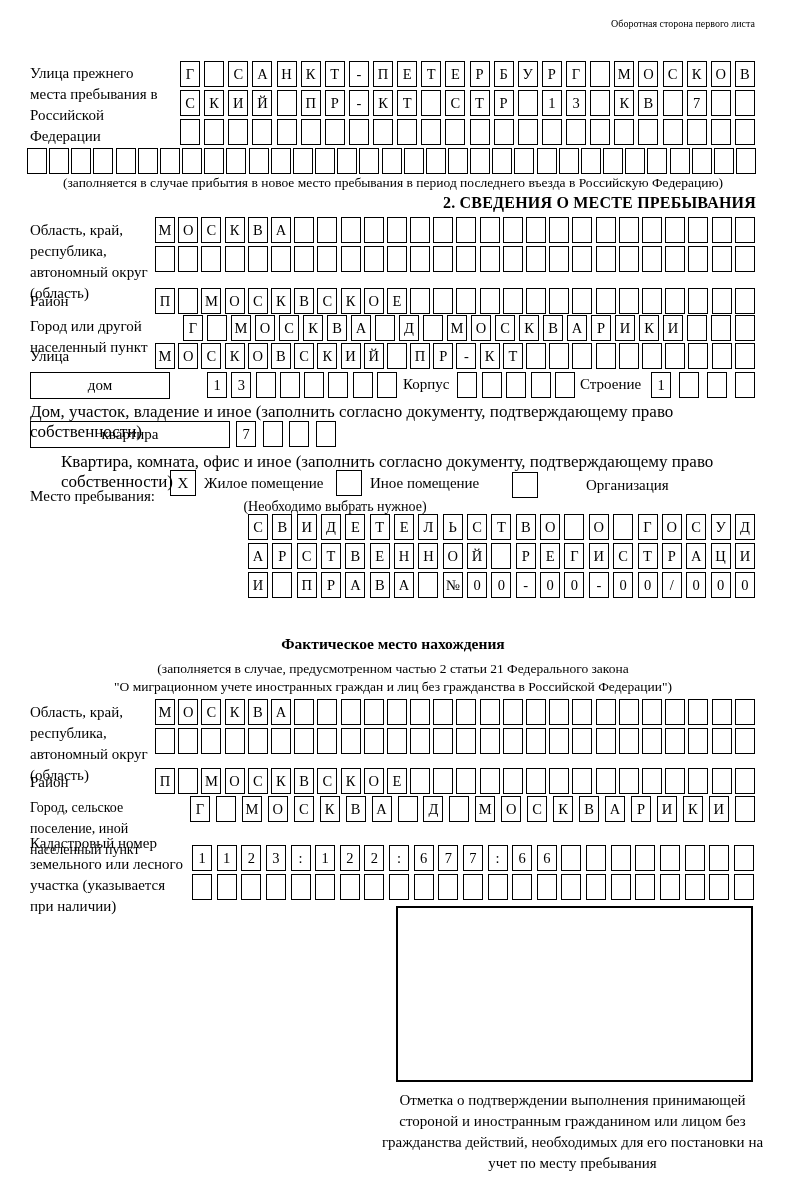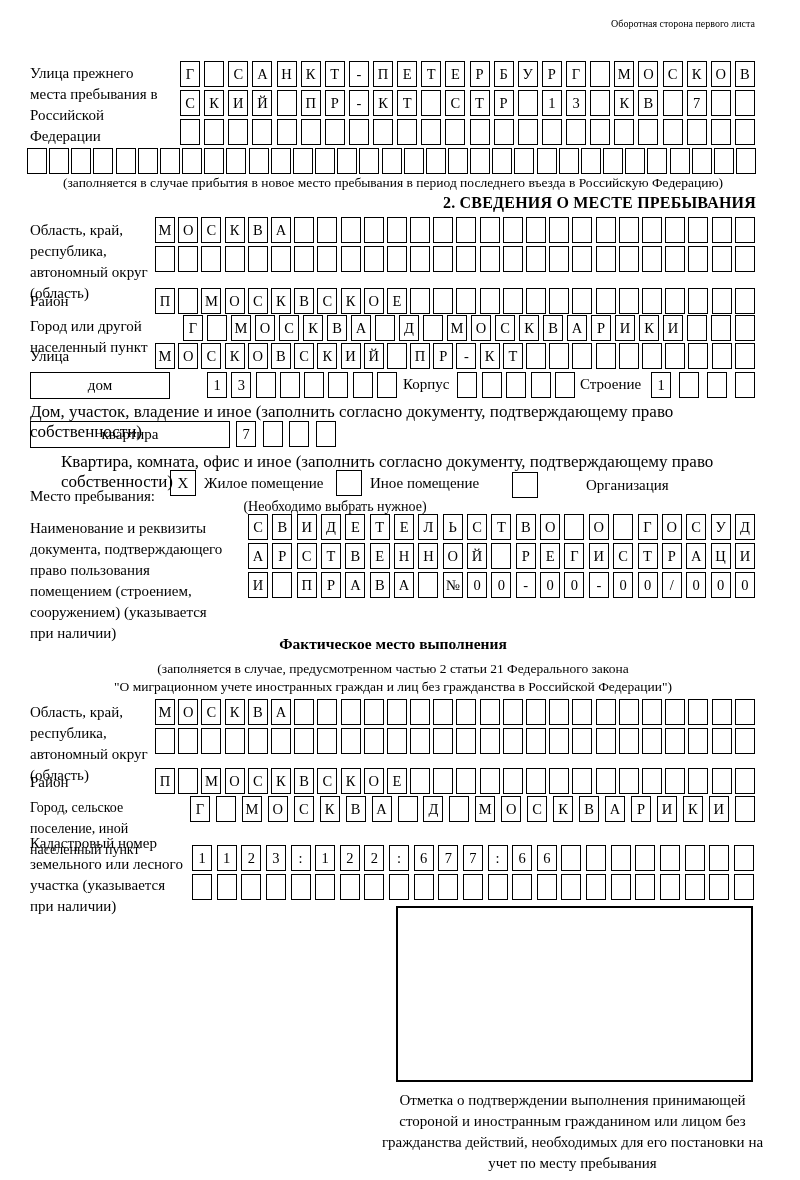--- a/index.html
+++ b/index.html
@@ -349,21 +349,20 @@
   <div class="abs optrow" style="top:470px;left:336px;">
     <span class="chk"></span>
     <span class="lbl">Иное помещение</span>
   </div>
   <div class="abs optrow" style="top:472px;left:512px;gap:48px;">
     <span class="chk"></span>
     <span class="lbl">Организация</span>
   </div>
   <div class="abs center" style="top:499px;left:130px;width:410px;font-size:14px;">(Необходимо выбрать нужное)</div>
 
-  <div class="abs lbl" style="top:518px;left:30px;width:198px;">Наименование и реквизиты документа, подтверждающего право пользования помещением (строением, сооружением) (указывается при наличии)</div>
   <div class="abs cellrow" style="top:514px;left:248px;width:507px;">
       <span class="cell">С</span>
       <span class="cell">В</span>
       <span class="cell">И</span>
       <span class="cell">Д</span>
       <span class="cell">Е</span>
       <span class="cell">Т</span>
       <span class="cell">Е</span>
       <span class="cell">Л</span>
       <span class="cell">Ь</span>
@@ -420,21 +419,21 @@
       <span class="cell">0</span>
       <span class="cell">-</span>
       <span class="cell">0</span>
       <span class="cell">0</span>
       <span class="cell">/</span>
       <span class="cell">0</span>
       <span class="cell">0</span>
       <span class="cell">0</span>
     </div>
 
-  <div class="abs title-sm" style="top:635px;left:30px;width:726px;">Фактическое место выполнения</div>
+  <div class="abs title-sm" style="top:635px;left:30px;width:726px;">Фактическое место нахождения</div>
   <div class="abs note" style="top:661px;left:30px;width:726px;">(заполняется в случае, предусмотренном частью 2 статьи 21 Федерального закона</div>
   <div class="abs note" style="top:679px;left:30px;width:726px;">"О миграционном учете иностранных граждан и лиц без гражданства в Российской Федерации")</div>
 
   <div class="abs lbl" style="top:702px;left:30px;width:130px;">Область, край, республика, автономный округ (область)</div>
   <div class="abs cellrow" style="top:699px;left:155px;width:600px;">
       <span class="cell">М</span>
       <span class="cell">О</span>
       <span class="cell">С</span>
       <span class="cell">К</span>
       <span class="cell">В</span>

